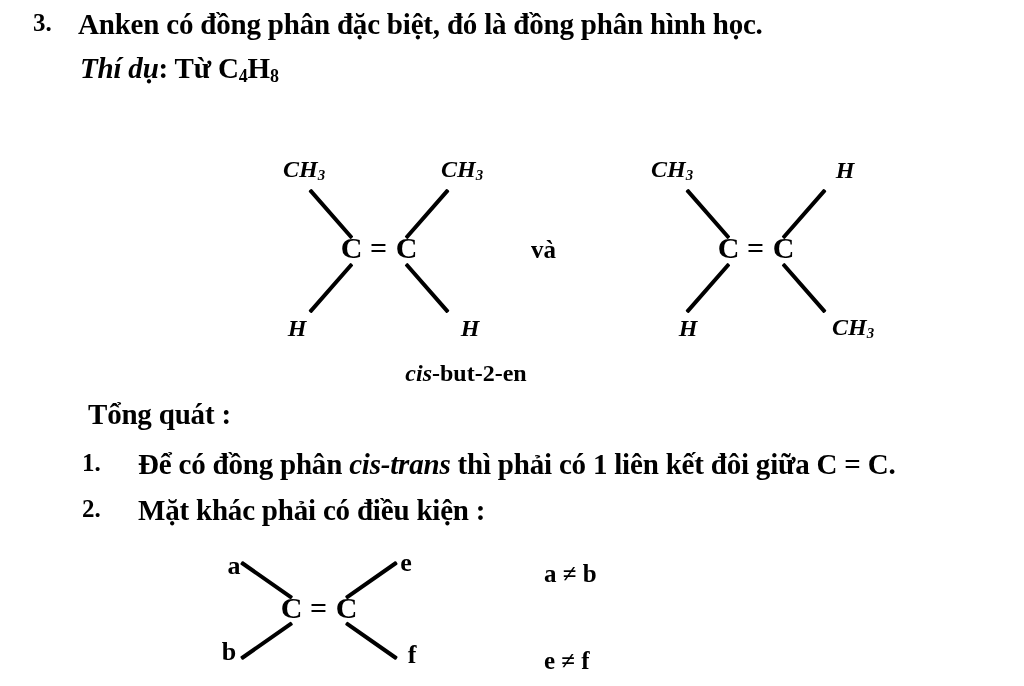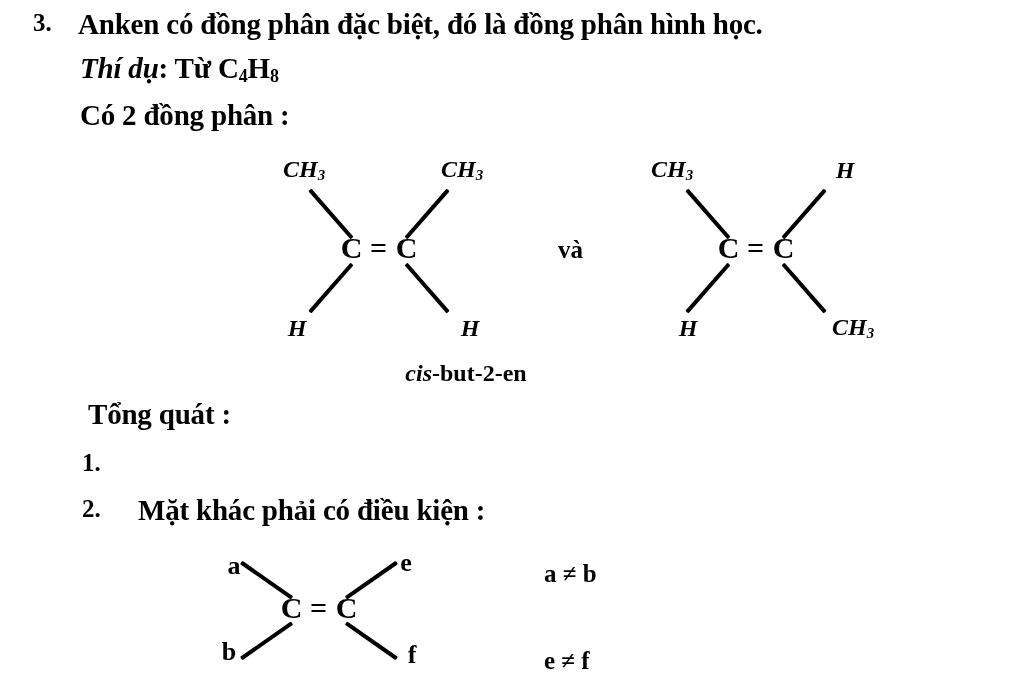--- a/index.html
+++ b/index.html
@@ -108,21 +108,20 @@
 </head>
 <body>
 
 <div class="page">
 
   <span class="abs num" style="left:33px; top:10px;">3.</span>
   <span class="abs body-text" style="left:78px; top:10px;">Anken có đồng phân đặc biệt, đó là đồng phân hình học.</span>
 
   <span class="abs body-text" style="left:80px; top:54px;text-align:center;"><span class="italic">Thí dụ</span><span>: Từ C</span><sub>4</sub><span>H</span><sub>8</sub></span>
 
-  <span class="abs body-text" style="left:80px; top:101px;">Có 2 đồng phân :</span>
 
   <div class="struct" style="left:0; top:0; width:1024px; height:686px;">
 
     <div class="bond" style="left:352px; top:236px; width:64px; transform: rotate(228.8deg);"></div>
 
     <div class="bond" style="left:406px; top:236px; width:64px; transform: rotate(-48.8deg);"></div>
 
     <div class="bond" style="left:352px; top:262px; width:64px; transform: rotate(131.2deg);"></div>
 
     <div class="bond" style="left:406px; top:262px; width:64px; transform: rotate(48.8deg);"></div>
@@ -132,21 +131,21 @@
     <span class="atom atom-core" style="left:407px; top:248px;">C</span>
 
     <span class="atom atom-sub" style="left:304px; top:170px;"><span>CH</span><sub>3</sub></span>
     <span class="atom atom-sub" style="left:462px; top:170px;"><span>CH</span><sub>3</sub></span>
     <span class="atom atom-sub" style="left:297px; top:328px;">H</span>
     <span class="atom atom-sub" style="left:470px; top:328px;">H</span>
 
     <span class="caption" style="left:466px; top:360px;"><span class="italic">cis</span><span>-but-2-en</span></span>
   </div>
 
-  <span class="conj" style="left:558px; top:236px;">và</span>
+  <span class="conj" style="left:531px; top:236px;">và</span>
 
   <div class="struct" style="left:0; top:0; width:1024px; height:686px;">
 
     <div class="bond" style="left:729px; top:236px; width:64px; transform: rotate(228.8deg);"></div>
     <div class="bond" style="left:783px; top:236px; width:64px; transform: rotate(-48.8deg);"></div>
     <div class="bond" style="left:729px; top:262px; width:64px; transform: rotate(131.2deg);"></div>
     <div class="bond" style="left:783px; top:262px; width:64px; transform: rotate(48.8deg);"></div>
 
     <span class="atom atom-core" style="left:729px; top:248px;">C</span>
     <span class="atom atom-core" style="left:756px; top:248px;">=</span>
@@ -155,20 +154,21 @@
     <span class="atom atom-sub" style="left:672px; top:170px;"><span>CH</span><sub>3</sub></span>
     <span class="atom atom-sub" style="left:845px; top:170px;">H</span>
     <span class="atom atom-sub" style="left:688px; top:328px;">H</span>
     <span class="atom atom-sub" style="left:853px; top:328px;"><span>CH</span><sub>3</sub></span>
 
   </div>
 
   <span class="abs body-text" style="left:88px; top:400px;">Tổng quát :</span>
 
   <span class="abs num" style="left:82px; top:450px;">1.</span>
+  <span class="abs body-text" style="left:138px; top:450px;"><span>Để có đồng phân </span><span class="italic">cis-trans</span><span> thì phải có 1 liên kết đôi giữa C = C.</span></span>
 
   <span class="abs num" style="left:82px; top:496px;">2.</span>
   <span class="abs body-text" style="left:138px; top:496px;">Mặt khác phải có điều kiện :</span>
 
   <div class="struct" style="left:0; top:0; width:1024px; height:686px;">
 
     <div class="bond" style="left:292px; top:596px; width:62px; transform: rotate(215deg);"></div>
     <div class="bond" style="left:346px; top:596px; width:62px; transform: rotate(-35deg);"></div>
     <div class="bond" style="left:292px; top:621px; width:62px; transform: rotate(145deg);"></div>
     <div class="bond" style="left:346px; top:621px; width:62px; transform: rotate(35deg);"></div>

